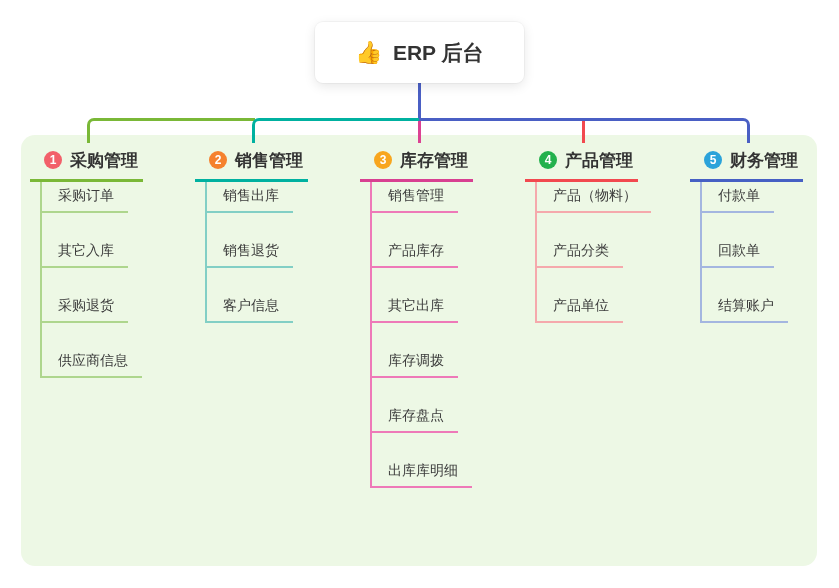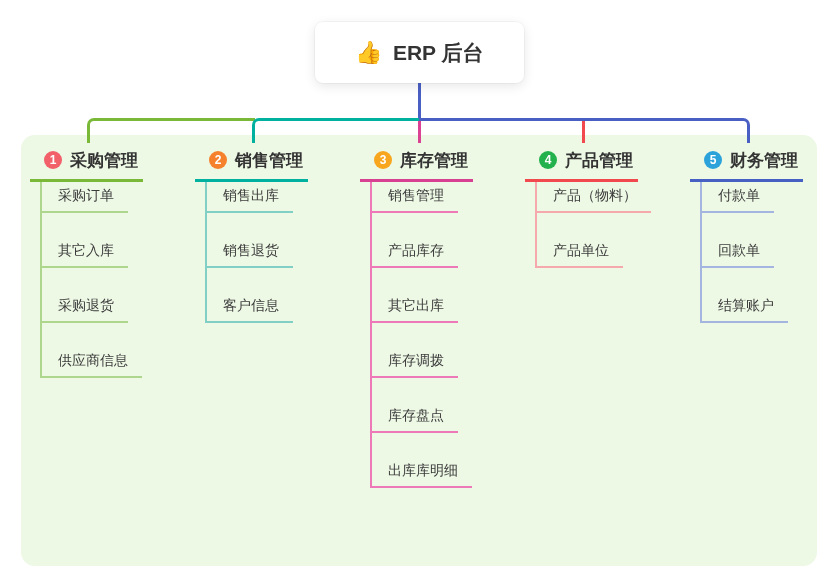--- a/index.html
+++ b/index.html
@@ -144,20 +144,23 @@
     <div class="column" style="left: 525px; --accent: #f2494f; --badge: #23b14d; --line: #f5a9ac;">
       <div class="col-header">
         <span class="badge">4</span>
         <span class="col-label">产品管理</span>
       </div>
       <div class="items">
         <div class="item">
           <span>产品（物料）</span>
         </div>
         <div class="item">
+          <span>产品分类</span>
+        </div>
+        <div class="item">
           <span>产品单位</span>
         </div>
       </div>
     </div>
     <div class="column" style="left: 690px; --accent: #4660c4; --badge: #2ba3da; --line: #a4b6e0;">
       <div class="col-header">
         <span class="badge">5</span>
         <span class="col-label">财务管理</span>
       </div>
       <div class="items">

